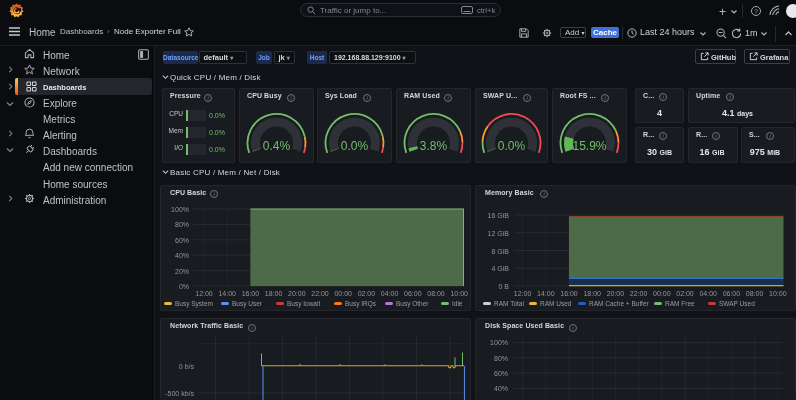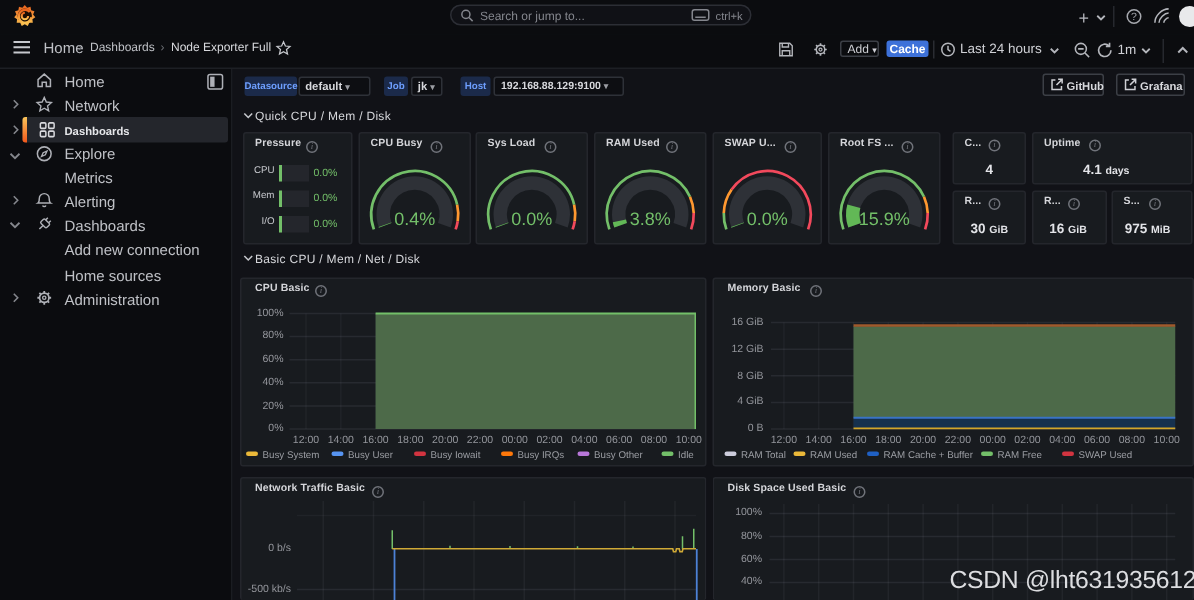--- a/index.html
+++ b/index.html
@@ -36,21 +36,21 @@
       <circle cx="8" cy="8" r="5.1" fill="#1a0d04"></circle>
       <path d="M11.6 5.2 a4.6 4.6 0 1 0 1.2 3.9" fill="none" stroke="url(#lg)" stroke-width="1.7"></path>
       <path d="M8.1 5.9 a2.3 2.3 0 1 0 2.3 2.3" fill="none" stroke="url(#lg)" stroke-width="1.5"></path>
     </svg>
 
 <div class="abs" style="left:300px;top:3px;width:201px;height:14px;background:#101116;border:1px solid #2c2e35;border-radius:7px"></div>
 <svg style="left:307px;top:6px" width="9" height="9" viewBox="0 0 10 10">
       <circle cx="4" cy="4" r="3" fill="none" stroke="#84868d" stroke-width="1.1"></circle>
       <path d="M6.3 6.3 L9 9" stroke="#84868d" stroke-width="1.1"></path>
     </svg>
-<div class="abs" style="left:320px;top:6px;font-size:8px;color:#84868d">Search or jump to...</div>
+<div class="abs" style="left:320px;top:6px;font-size:8px;color:#84868d">Traffic or jump to...</div>
 <svg style="left:461px;top:6px" width="12" height="8" viewBox="0 0 12 8">
       <rect x="0.5" y="0.5" width="11" height="7" rx="1.5" fill="none" stroke="#84868d"></rect>
       <path d="M2.5 5.5 h7" stroke="#84868d" stroke-width="1"></path>
     </svg>
 <div class="abs" style="left:477px;top:6px;font-size:7.5px;color:#84868d">ctrl+k</div>
 
 <div class="abs" style="left:719px;top:5px;font-size:12px;color:#b4b6bc;font-weight:400">+</div>
 <svg style="left:730px;top:9px" width="8" height="6" viewBox="0 0 8 6">
       <path d="M1.5 1.5 L4 4 L6.5 1.5" fill="none" stroke="#b4b6bc" stroke-width="1.2"></path>
     </svg>
@@ -446,14 +446,13 @@
       <path d="M210.0 18 V82" stroke="rgba(204,204,220,0.06)" stroke-width="1"></path>
       <path d="M233.2 18 V82" stroke="rgba(204,204,220,0.06)" stroke-width="1"></path>
       <path d="M256.4 18 V82" stroke="rgba(204,204,220,0.06)" stroke-width="1"></path>
       <path d="M279.6 18 V82" stroke="rgba(204,204,220,0.06)" stroke-width="1"></path>
       <path d="M302.8 18 V82" stroke="rgba(204,204,220,0.06)" stroke-width="1"></path>
     </svg>
 <div class="yl" style="left:475px;top:342.4px;width:33px">100%</div>
 <div class="yl" style="left:475px;top:357.7px;width:33px">80%</div>
 <div class="yl" style="left:475px;top:373px;width:33px">60%</div>
 <div class="yl" style="left:475px;top:388.3px;width:33px">40%</div>
-<div class="abs" style="left:633px;top:378px;font-size:16.5px;letter-spacing:-0.2px;color:#dcdde0;white-space:nowrap">CSDN @lht631935612</div>
 </div>
 
 </body></html>

